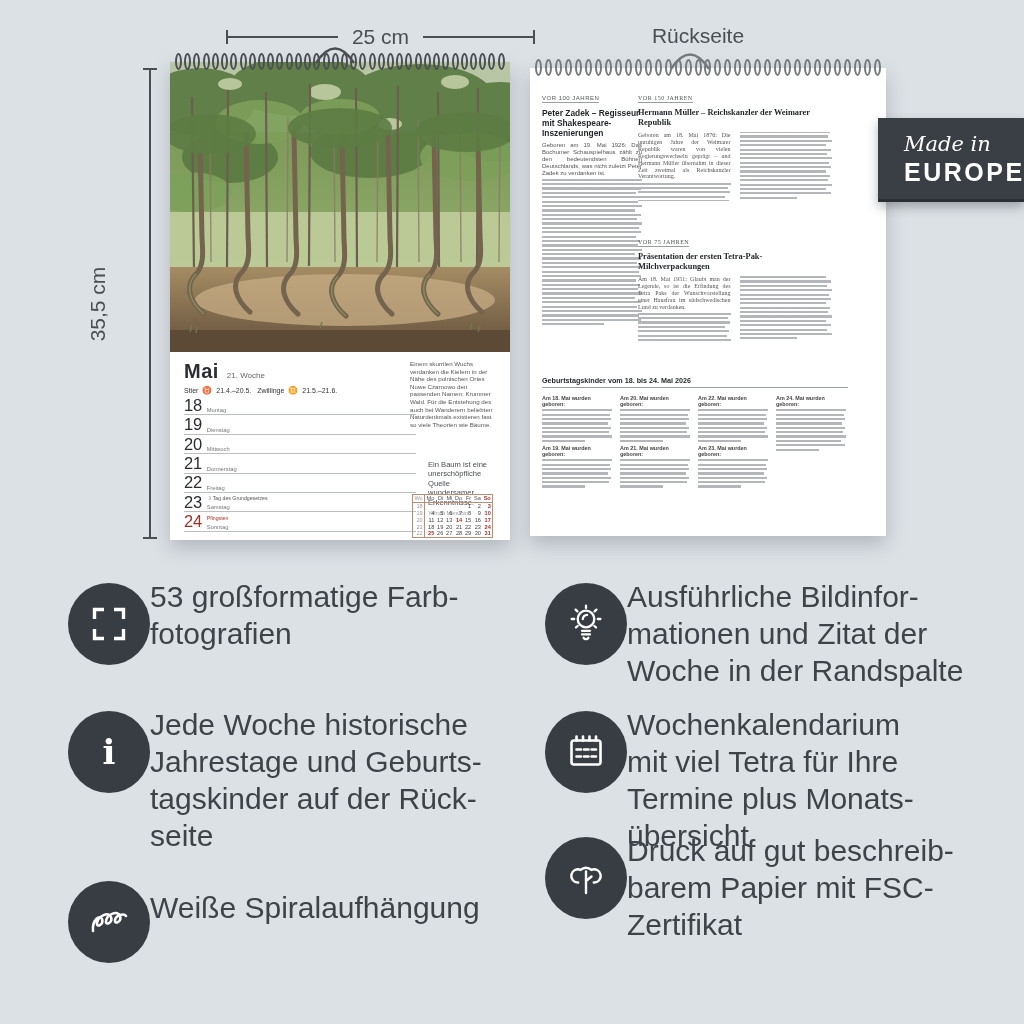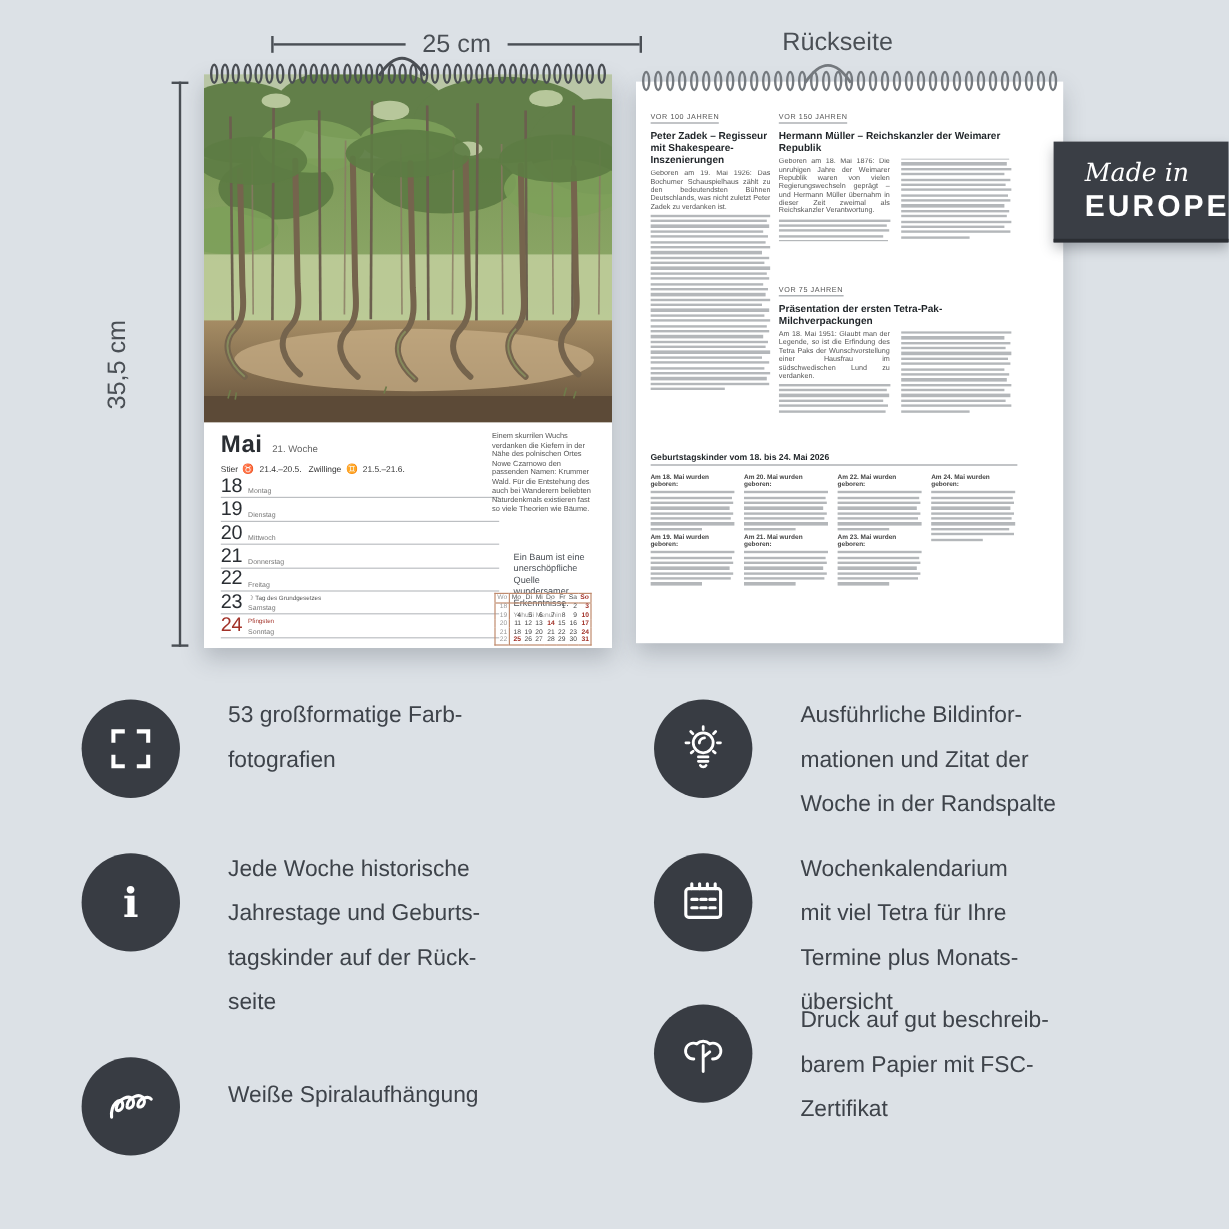--- a/index.html
+++ b/index.html
@@ -58,21 +58,21 @@
   .mini-cal .wk{color:#999;border-right:1px solid #c08b6e;}
   .mini-cal .red{color:#a23229;font-weight:bold;}
 
   
   .back-inner{position:absolute;inset:0;padding:18px 12px 10px 12px;}
   .kicker{display:inline-block;font-size:6px;letter-spacing:.5px;color:#555;border-bottom:1px solid #9a9ea2;padding-bottom:1px;}
   .art-title{font-size:8.4px;line-height:10px;font-weight:bold;color:#1f2428;margin:4px 0 4px;}
   .tiny{font-size:6px;line-height:6.9px;color:#555;text-align:justify;overflow:hidden;}
   .tline{display:block;height:2.2px;background:#b4b7ba;margin:2.2px 0;}
   .col-zadek{position:absolute;left:12px;top:18px;width:100px;height:282px;overflow:hidden;}
-  .col-right{position:absolute;left:119px;top:18px;width:194px;}
+  .col-right{position:absolute;left:108px;top:18px;width:194px;font-family:Liberation Serif, serif;}
   .twocol{column-count:2;column-gap:9px;}
   .art2-body{height:88px;overflow:hidden;}
   .art3{margin-top:10px;}
   .art3-body{height:92px;overflow:hidden;}
   .bday{position:absolute;left:12px;top:308px;width:306px;height:148px;overflow:hidden;}
   .bday-title{font-size:7.2px;font-weight:bold;color:#1f2428;border-bottom:1px solid #9a9ea2;padding-bottom:2px;margin-bottom:4px;}
   .bday-cols{display:flex;gap:8px;}
   .bday-col{width:70px;}
   .bhead{font-size:5.4px;font-weight:bold;color:#444;margin:3px 0 1px;}
 
@@ -80,21 +80,21 @@
   .badge{position:absolute;left:878px;top:118px;width:146px;height:84px;background:#3a3e45;color:#fff;
          padding:14px 0 0 26px;box-shadow:0 5px 10px rgba(40,45,55,.35);border-bottom:3px solid #2b2e33;}
   .badge .l1{font-family:"DejaVu Serif",serif;font-style:italic;font-size:21px;}
   .badge .l2{font-size:25px;font-weight:bold;letter-spacing:2.5px;margin-top:2px;}
 
   
   .feature{position:absolute;display:flex;align-items:flex-start;}
   .feature.vcenter{align-items:center;}
   .icircle{flex:0 0 82px;width:82px;height:82px;border-radius:50%;background:#383c43;
            display:flex;align-items:center;justify-content:center;}
-  .ftext{margin-left:40px;font-size:19px;line-height:37px;color:#3e434a;white-space:pre-line;margin-top:-5px;}
+  .ftext{font-size:30px;line-height:37px;color:#3e434a;white-space:pre-line;margin-top:-5px;}
   .feature.vcenter .ftext{margin-top:0;}
   .f1{left:68px;top:583px;} .f2{left:545px;top:583px;}
   .f3{left:68px;top:711px;} .f4{left:545px;top:711px;}
   .f5{left:68px;top:881px;} .f6{left:545px;top:837px;}
 </style>
 </head>
 <body>
 
 <div class="scene">
 

